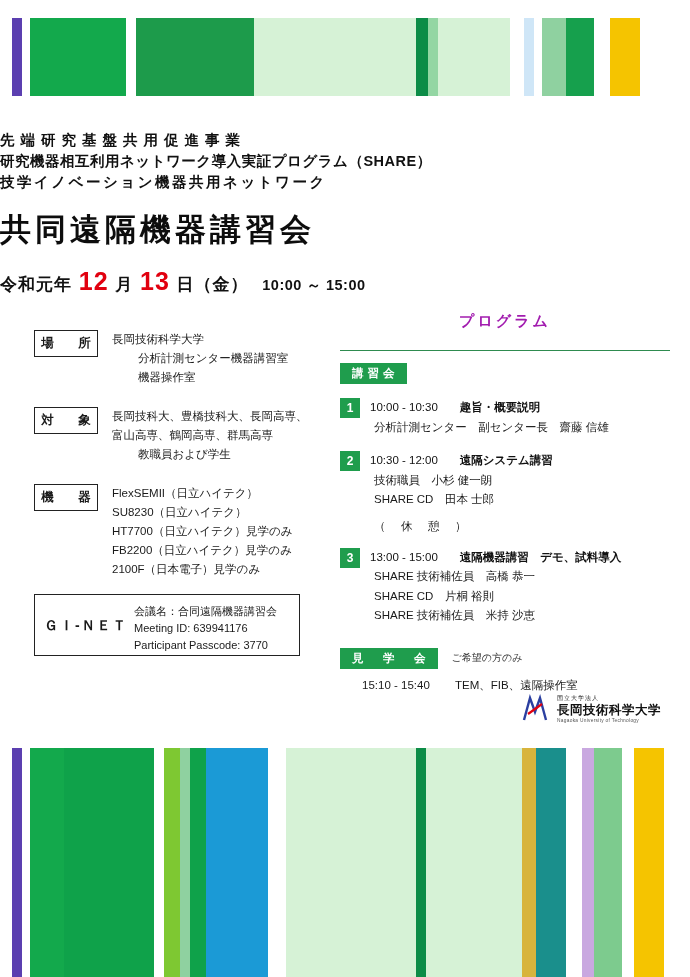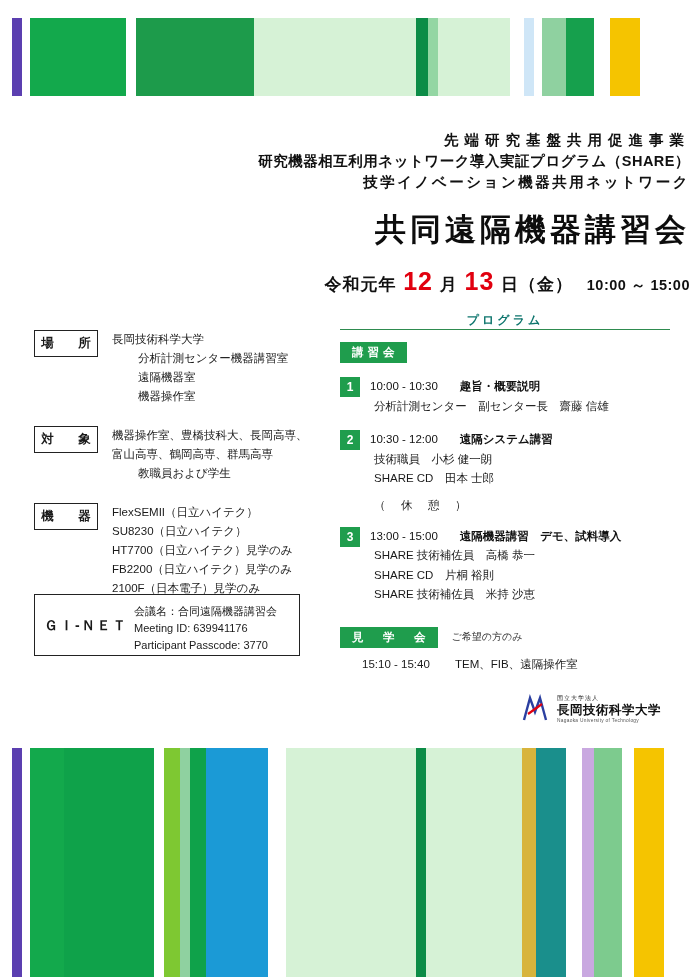--- a/index.html
+++ b/index.html
@@ -30,21 +30,21 @@
   }
   .band-top { top: 18px; height: 78px; }
   .band-bottom { top: 748px; height: 229px; }
   .band .seg { height: 100%; }
 
   
   .header {
     position: absolute;
     left: 0; top: 130px;
     width: 690px;
-    text-align: right;
+    text-align: left;
   }
   .hdr-line {
     font-size: 14.5px;
     font-weight: bold;
     color: #111;
     letter-spacing: 0.5px;
     line-height: 1.45;
   }
   .hdr-line-1 { letter-spacing: 6px; }
   .hdr-line-3 { letter-spacing: 2.5px; }
@@ -129,25 +129,25 @@
   }
 
   
   .right-col {
     position: absolute;
     left: 340px; top: 312px;
     width: 330px;
   }
   .program-head {
     text-align: center;
-    font-size: 12px;
-    font-weight: bold;
-    color: #0f766e;
+    font-size: 15px;
+    font-weight: bold;
+    color: #a21caf;
     border-bottom: 1.6px solid #2e8b4f;
-    padding-bottom: 0;
+    padding-bottom: 19px;
     letter-spacing: 3px;
   }
   .green-tag {
     display: inline-block;
     background: #1f9d4d;
     color: #fff;
     font-size: 11.5px;
     font-weight: bold;
     letter-spacing: 4px;
     text-indent: 4px;
@@ -271,28 +271,27 @@
       <span class="time">10:00 ～ 15:00</span>
     </div>
   </div>
 
   <div class="left-col" id="info-column">
       <div class="info-row">
         <div class="info-label">場　所</div>
         <div class="info-body">
           <div>長岡技術科学大学</div>
           <div class="indent-1">分析計測センター機器講習室</div>
-          <div class="indent-1">遠隔機器室</div>
           <div class="indent-1">機器操作室</div>
         </div>
       </div>
       <div class="info-row">
         <div class="info-label">対　象</div>
         <div class="info-body">
-          <div>機器操作室、豊橋技科大、長岡高専、</div>
+          <div>長岡技科大、豊橋技科大、長岡高専、</div>
           <div>富山高専、鶴岡高専、群馬高専</div>
           <div class="indent-1">教職員および学生</div>
         </div>
       </div>
       <div class="info-row">
         <div class="info-label">機　器</div>
         <div class="info-body">
           <div>FlexSEMII（日立ハイテク）</div>
           <div>SU8230（日立ハイテク）</div>
           <div>HT7700（日立ハイテク）見学のみ</div>

